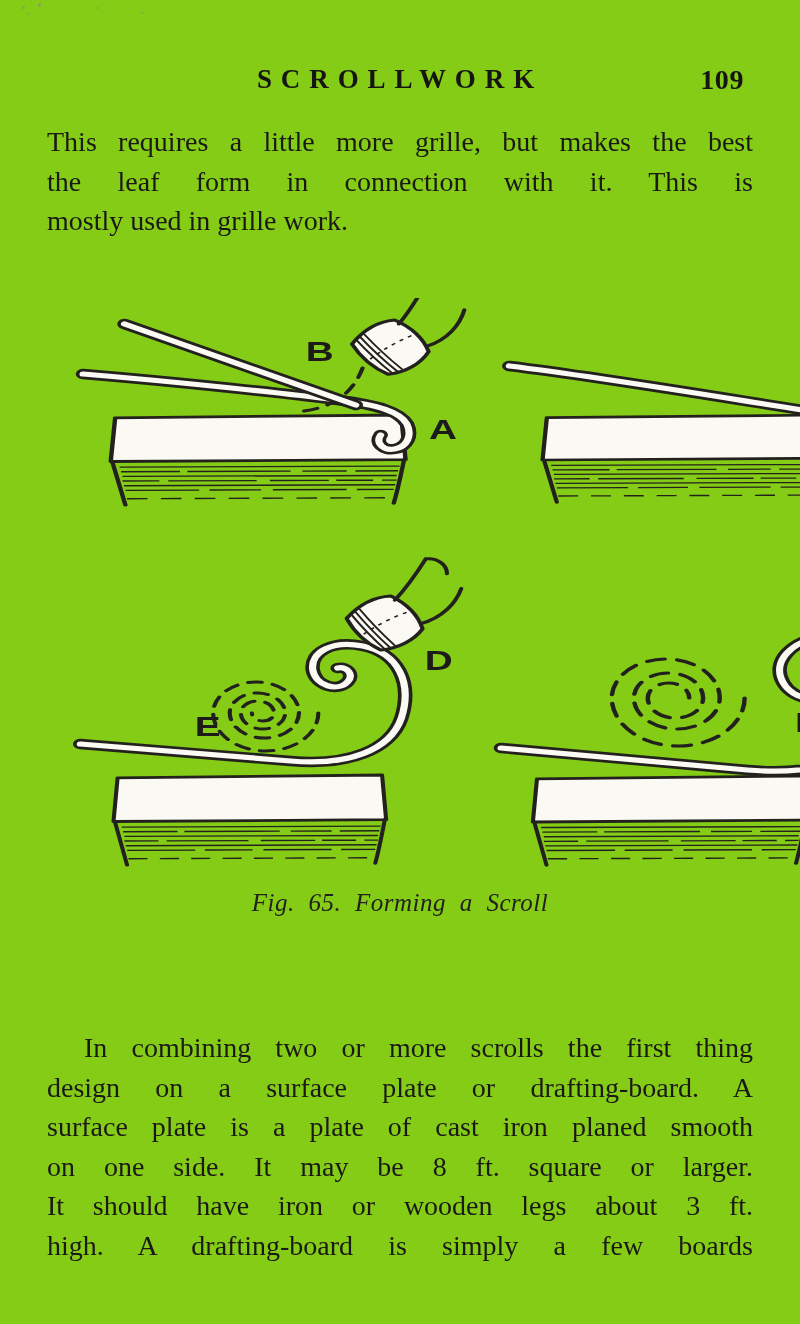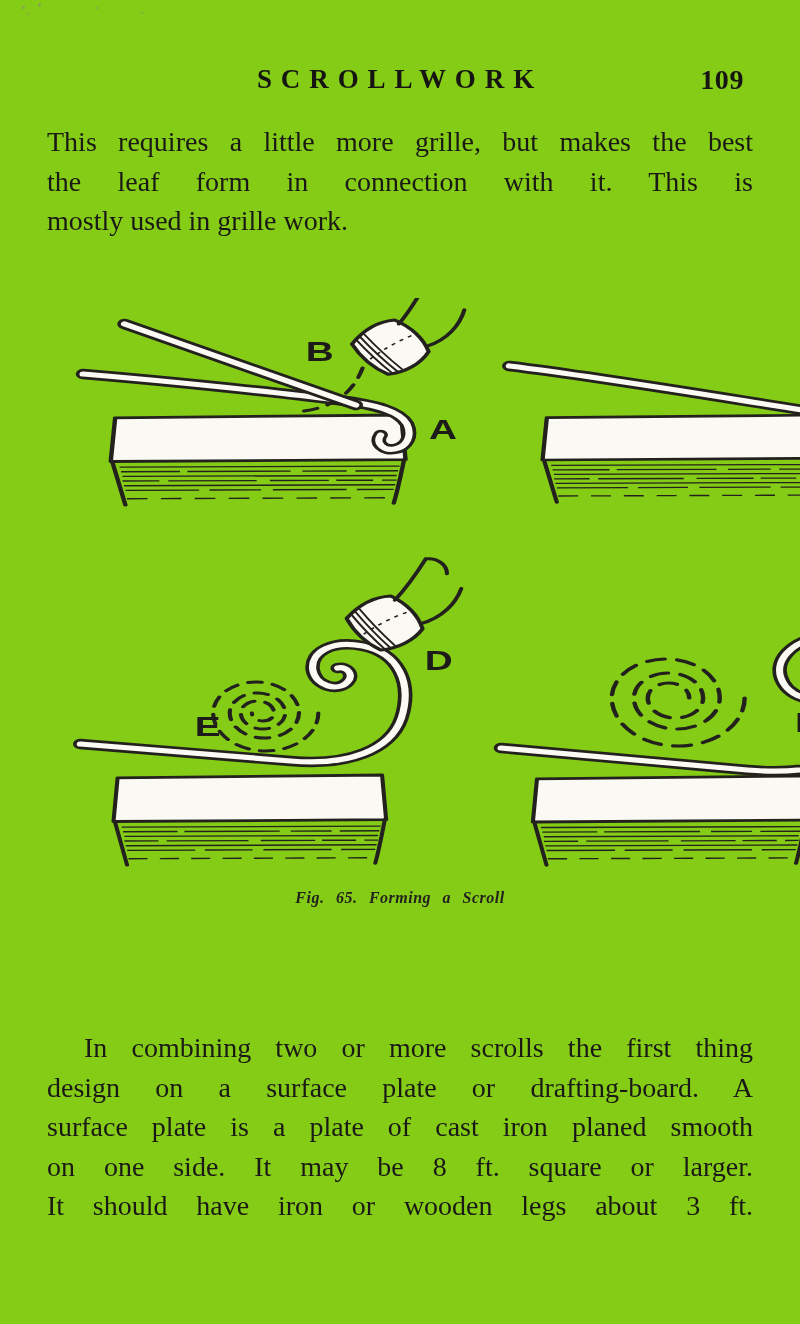--- a/index.html
+++ b/index.html
@@ -25,22 +25,22 @@
   .line{
     font-size:28px; line-height:39.5px;
     text-align:justify; text-align-last:justify;
     white-space:normal; color:#1b1916;
   }
   .line.end{text-align-last:left;}
   .line.indent{text-indent:37px;}
   .figwrap{position:absolute; top:298px; left:0; width:800px; height:578px;}
   .caption{
     position:absolute; top:889px; left:0; width:800px;
-    text-align:center; font-style:italic; font-size:16px;
-    word-spacing:7px; letter-spacing:.5px; color:#23211d;font-weight:bold;
+    text-align:center; font-style:italic; font-size:25px;
+    word-spacing:7px; letter-spacing:.5px; color:#23211d;
   }
   
   .ol{fill:none;stroke:#23211d;stroke-width:3;stroke-linecap:round;stroke-linejoin:round}
   .face{fill:#fbf9f4;stroke:#23211d;stroke-width:3;stroke-linejoin:round}
   .bk{fill:none;stroke:#23211d;stroke-width:10.5;stroke-linecap:round;stroke-linejoin:round}
   .wt{fill:none;stroke:#fbf9f4;stroke-width:5.2;stroke-linecap:round;stroke-linejoin:round}
   .dsh{fill:none;stroke:#23211d;stroke-width:3;stroke-dasharray:10 8;stroke-linecap:round}
   .dsh2{fill:none;stroke:#23211d;stroke-width:3.2;stroke-dasharray:13 9;stroke-linecap:round}
   .thin{fill:none;stroke:#23211d;stroke-width:1.6}
   .seam{fill:none;stroke:#23211d;stroke-width:1.4;stroke-dasharray:3 4}
@@ -147,15 +147,16 @@
   </div>
 
   <div class="caption">Fig. 65. Forming a Scroll</div>
 
   <div class="para para2">
     <div class="line indent">In combining two or more scrolls the first thing</div>
     <div class="line">design on a surface plate or drafting-board. A</div>
     <div class="line">surface plate is a plate of cast iron planed smooth</div>
     <div class="line">on one side. It may be 8 ft. square or larger.</div>
     <div class="line">It should have iron or wooden legs about 3 ft.</div>
+    <div class="line">high. A drafting-board is simply a few boards</div>
   </div>
 
 </div>
 
 </body></html>

